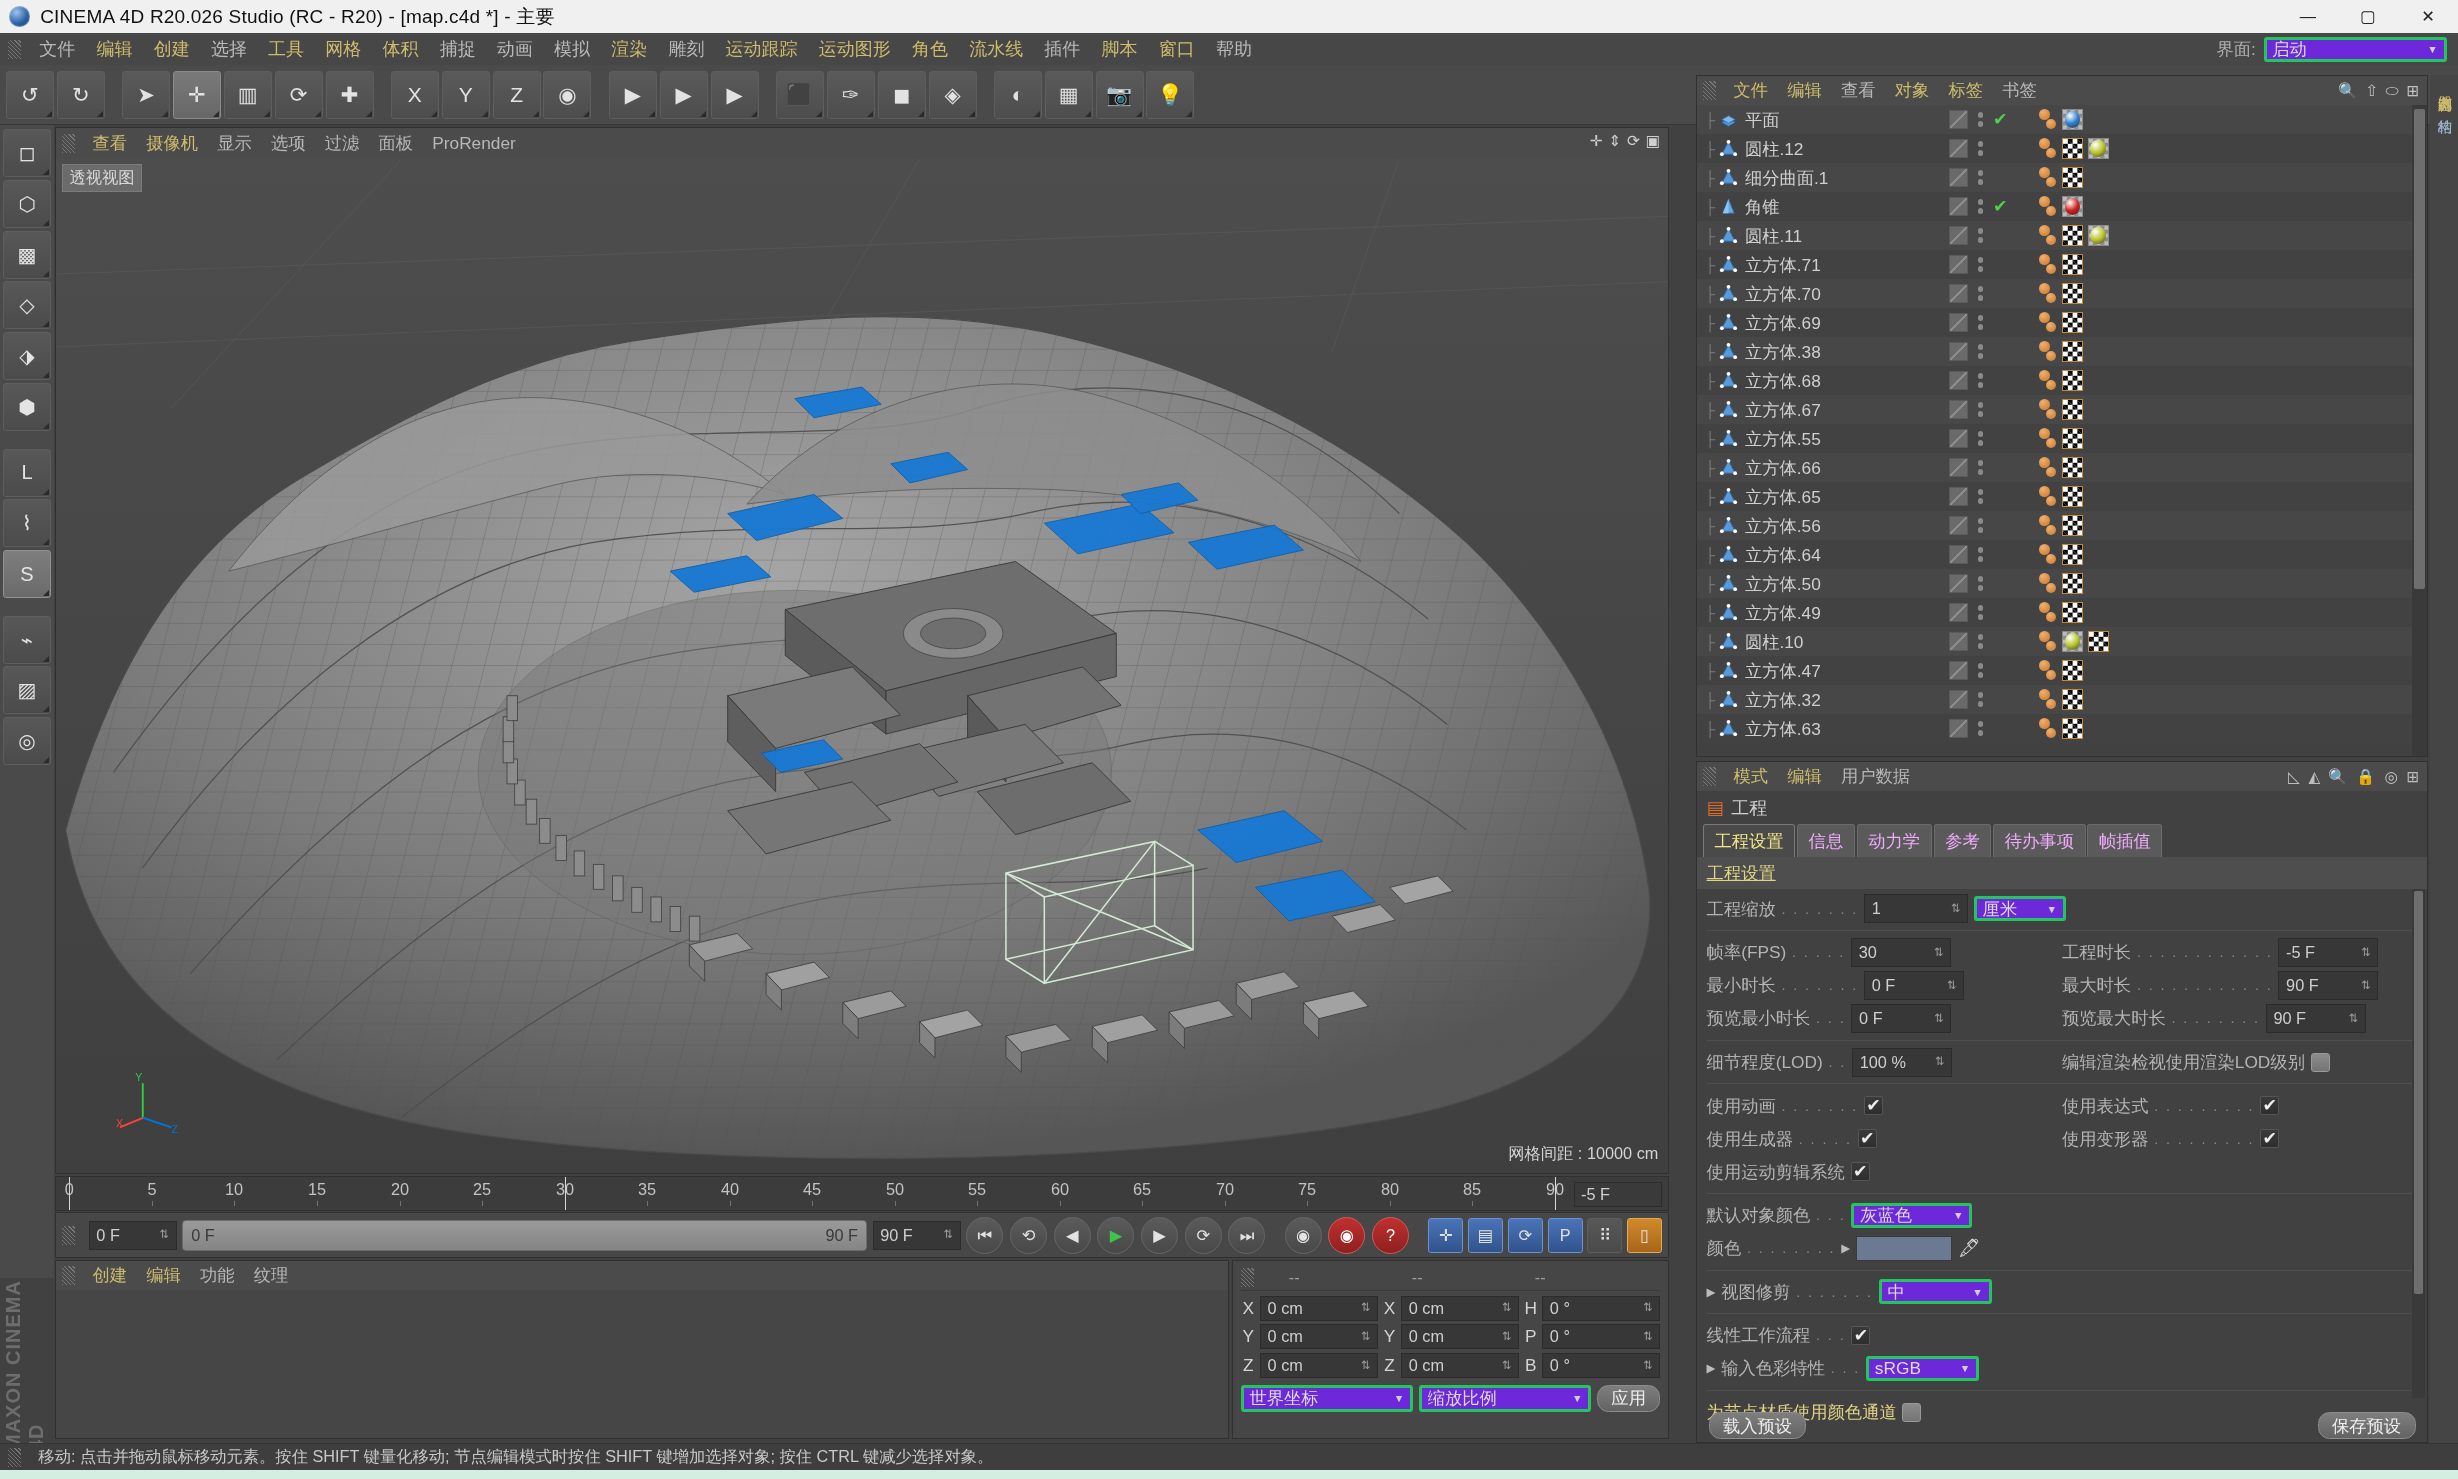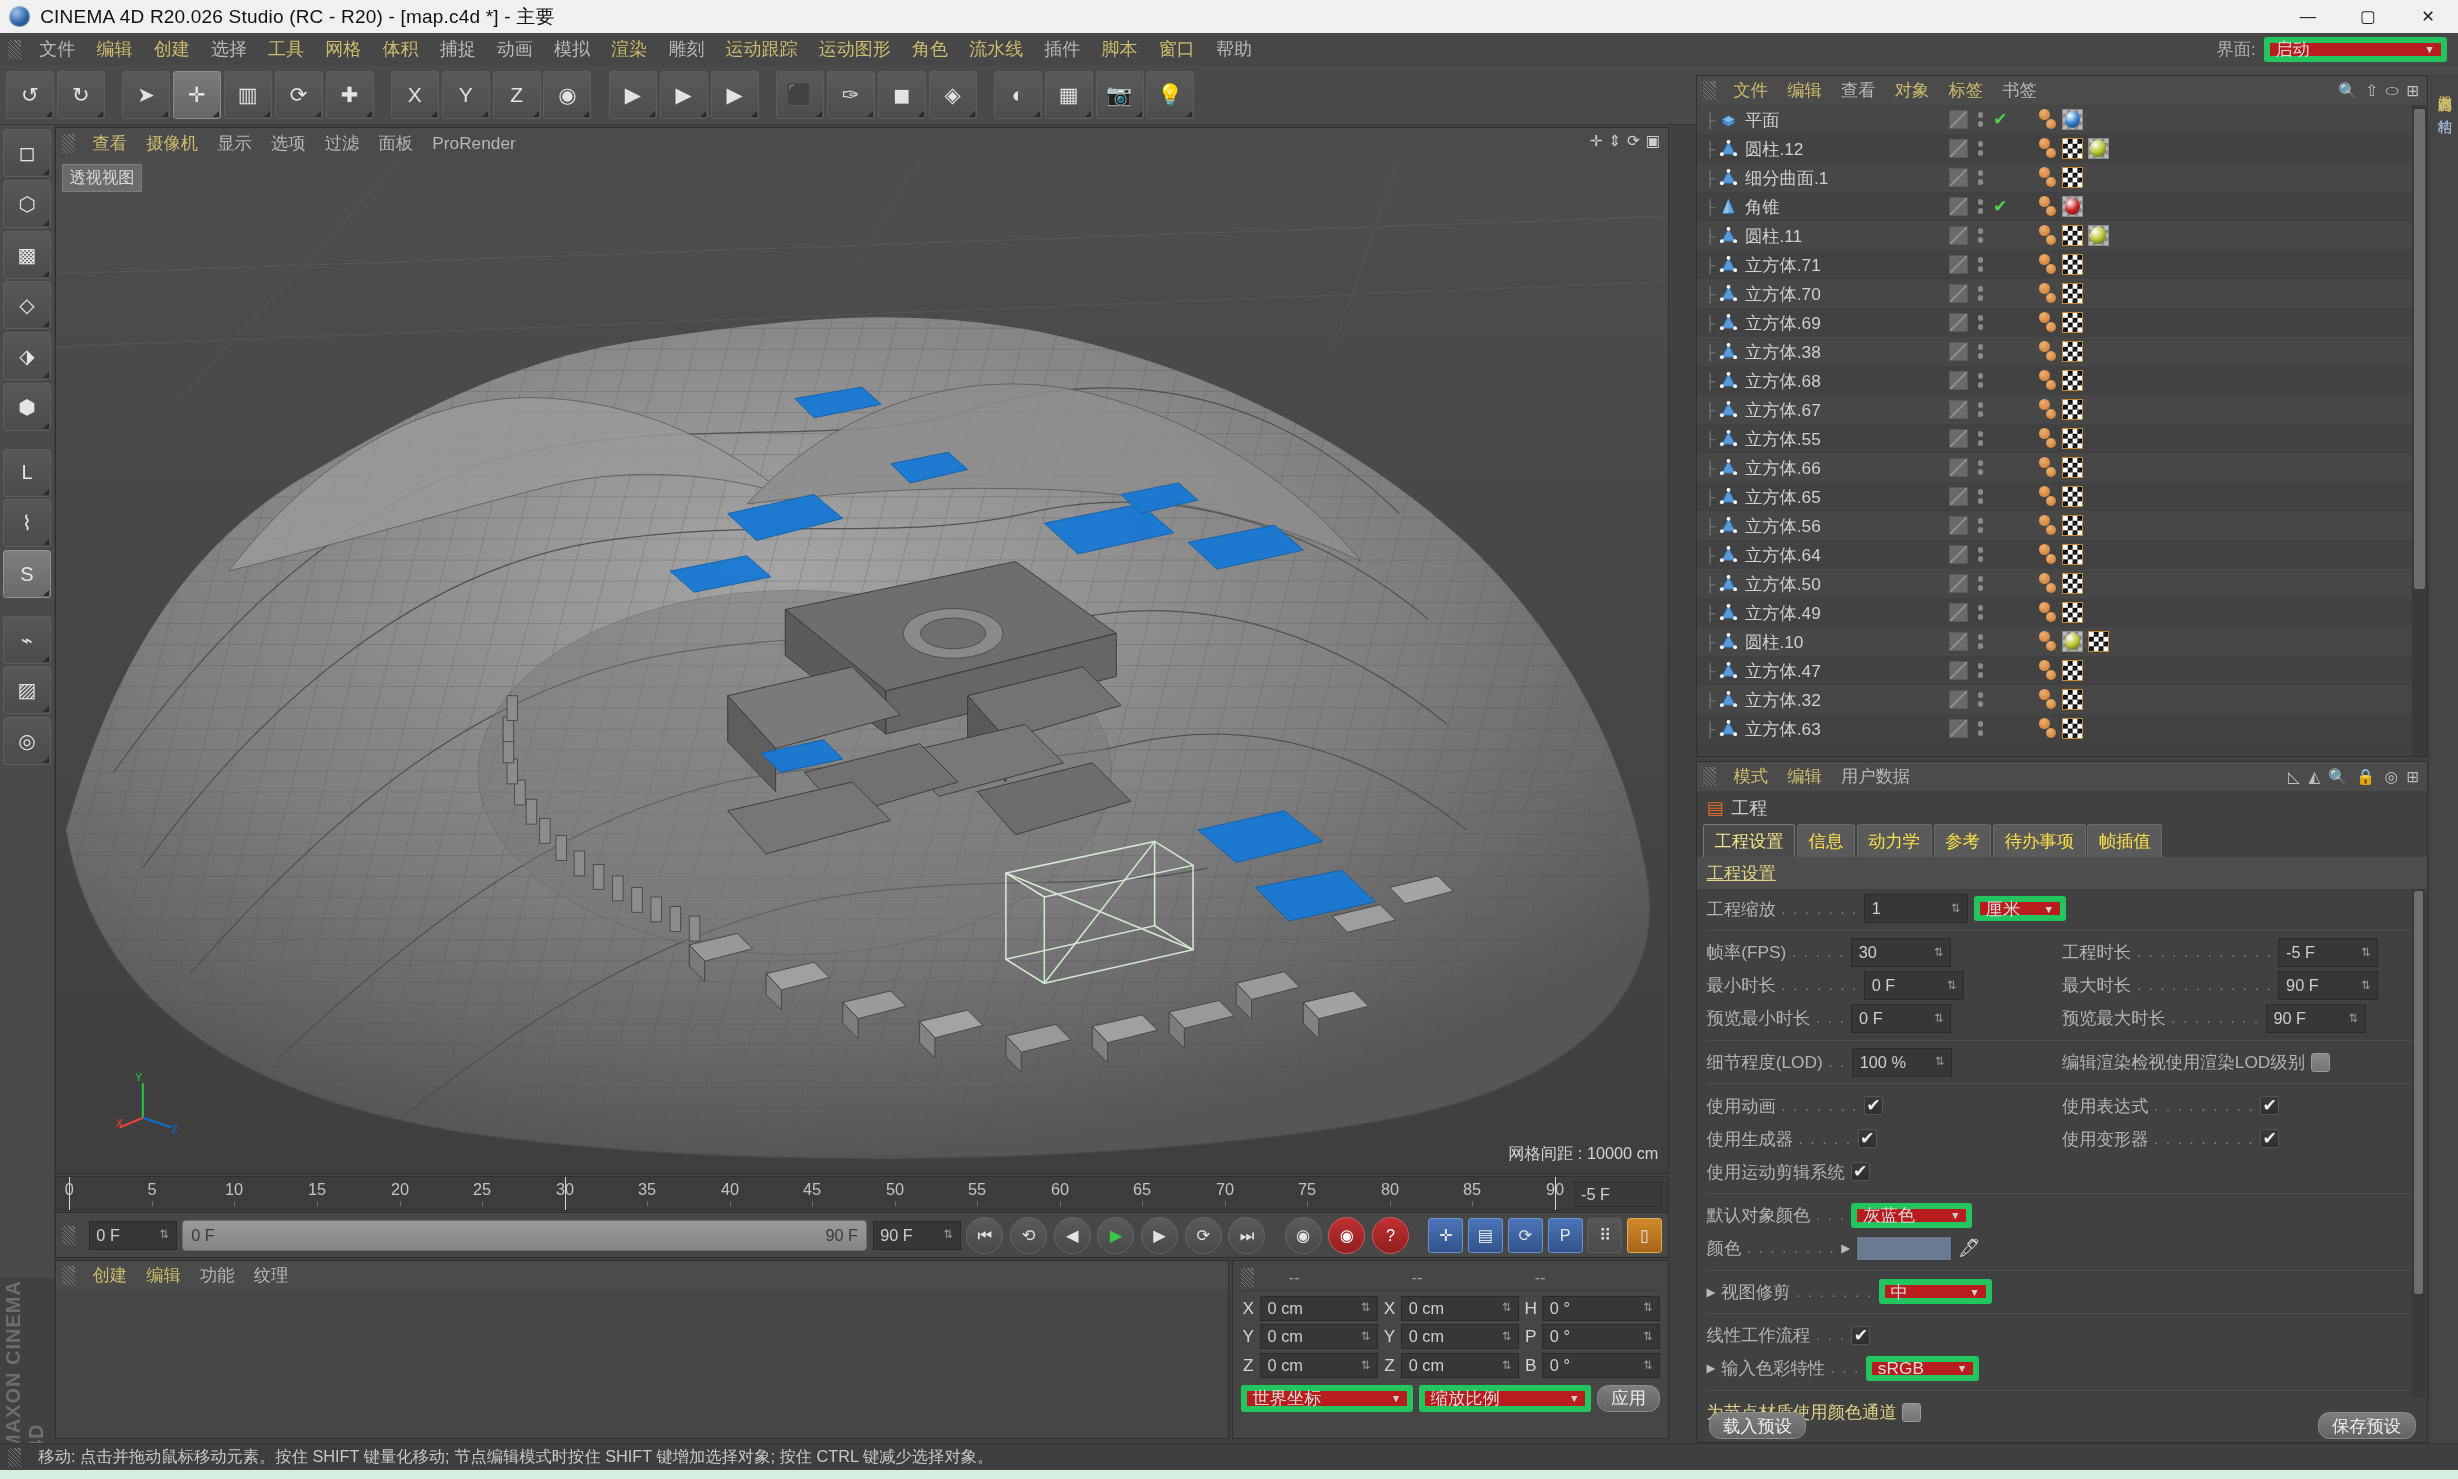--- a/index.html
+++ b/index.html
@@ -35,21 +35,21 @@
   .menubar {
     position:absolute; left:0; top:33px; width:2458px; height:33px;
     background:#474747; display:flex; align-items:center;
     border-bottom:1px solid #3b3b3b;
   }
   .menu-item { padding:0 10.6px; font-size:18px; color:#b9b9b9; line-height:33px; cursor:default; white-space:nowrap; }
   .menu-item.y { color:#cdbc6c; }
   .iface-box { margin-left:auto; display:flex; align-items:center; padding-right:11.5px; gap:7.7px; }
   .iface-label { color:#b0b0b0; font-size:17.3px; }
   .select {
-    background:#b91c1c; border:6px solid #22c55e; border-radius:2.9px;
+    background:#6d28d9; border:3px solid #22c55e; border-radius:2.9px;
     height:25px; display:flex; align-items:center; padding:0 5.8px; color:#dcdcdc; font-size:17.3px;
     min-width:58px; position:relative;
   }
   .select .caret { margin-left:auto; padding-left:9.6px; font-size:10.6px; color:#cfcfcf; }
 
   
   .toolbar {
     position:absolute; left:0; top:65px; width:2458px; height:60px;
     background:#4a4a4a; display:flex; align-items:center; padding-left:5.8px; gap:2.9px;
     border-bottom:1px solid #373737;
@@ -259,21 +259,21 @@
     background:#414141; border:1px solid #303030;
   }
   .at-menubar { height:29px; display:flex; align-items:center; padding-left:5.8px; background:#4b4b4b; }
   .at-menu-item { padding:0 9.6px; font-size:17.3px; color:#b7b7b7; line-height:29px; }
   .at-menu-item.y { color:#cdbc6c; }
   .at-icons { margin-left:auto; display:flex; gap:8.6px; padding-right:7.7px; color:#bdbdbd; font-size:15.4px; }
   .at-objline { height:33px; display:flex; align-items:center; padding-left:9.6px; gap:7.7px; font-size:18px; color:#d0d0d0; }
   .at-tabs { display:flex; padding-left:5.8px; gap:1.9px; height:33px; align-items:flex-end; }
   .at-tab {
     background:#5a5a5a; border:1px solid #6b6b6b; border-bottom:none;
-    padding:3.8px 10.6px; font-size:17.3px; color:#fde047; border-radius:2.9px 2.9px 0 0;
+    padding:3.8px 10.6px; font-size:17.3px; color:#f0abfc; border-radius:2.9px 2.9px 0 0;
   }
   .at-tab.active { background:#4a4a4a; color:#f2e58a; border-color:#7a7a7a; }
   .at-sectionhdr { background:#4e4e4e; color:#e0d384; font-size:17.3px; padding:3.8px 9.6px; text-decoration:underline; }
   .at-body { padding:3.8px 9.6px 0 9.6px; position:relative; height:calc(100% - 127px); overflow:hidden; }
   .at-row { display:flex; align-items:center; height:33px; gap:5.8px; }
   .at-lab { color:#b4b4b4; font-size:17.3px; white-space:nowrap; }
   .at-dots { flex:0 0 auto; color:#8b8b8b; letter-spacing:1.9px; font-size:14.4px; overflow:hidden; }
   .at-hr { height:1px; background:#4f4f4f; margin:4.8px 0; }
   .at-2col { display:flex; }
   .at-2col > div { flex:1; }

